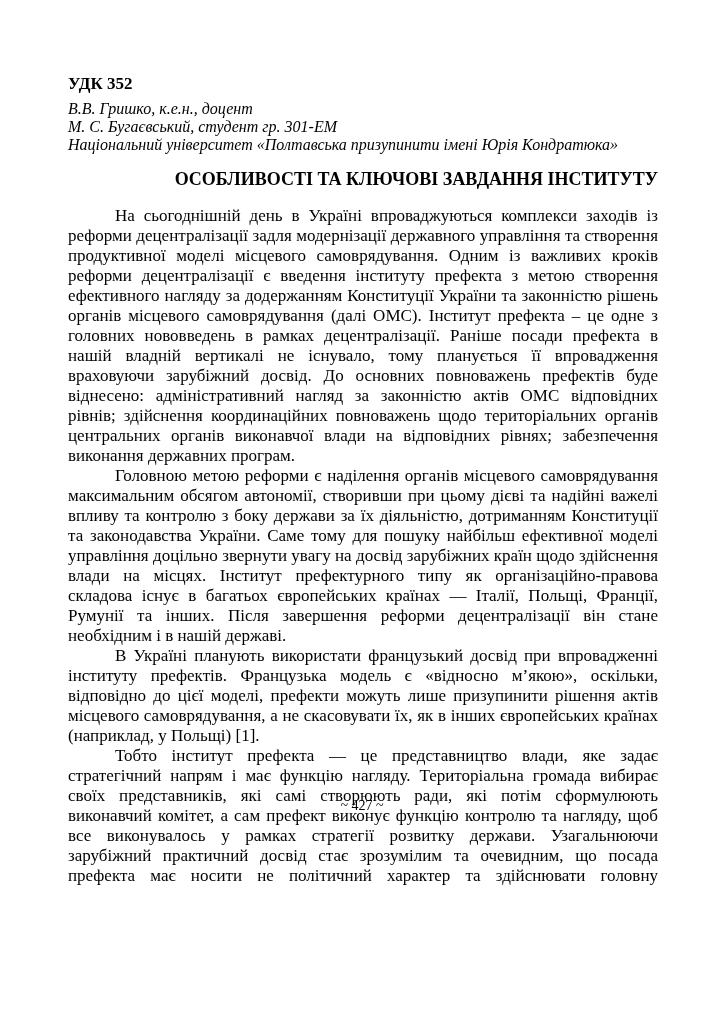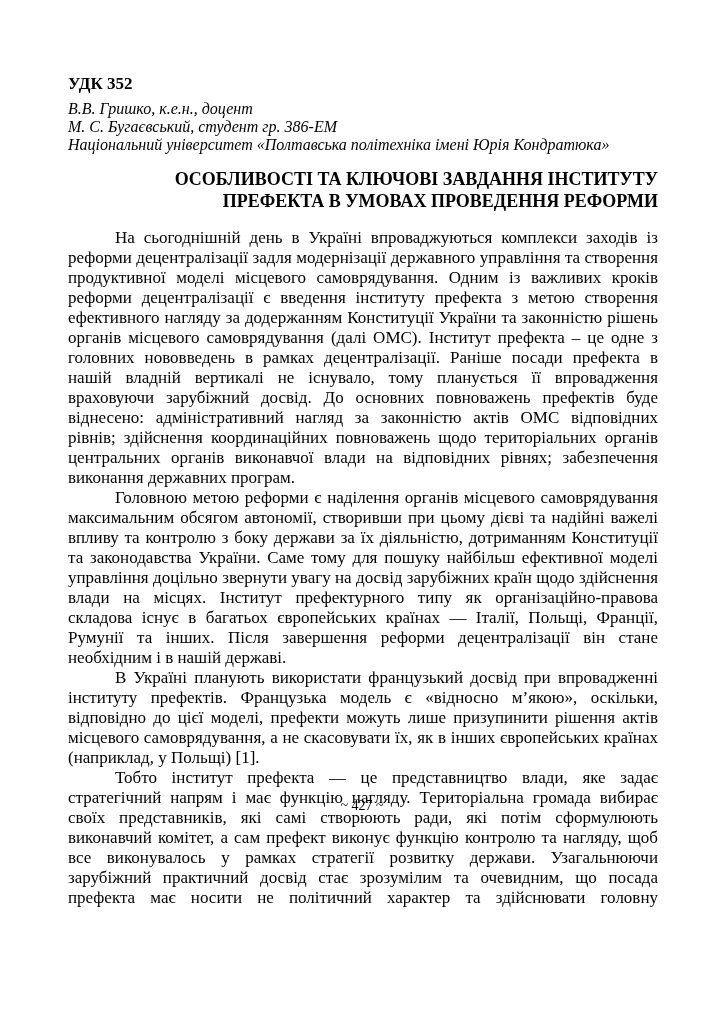--- a/index.html
+++ b/index.html
@@ -66,27 +66,26 @@
 </style>
 </head>
 <body>
 
 <div class="page">
 
   <div class="udc">УДК 352</div>
 
   <div class="authors">
     <div>В.В. Гришко, к.е.н., доцент</div>
-    <div>М. С. Бугаєвський, студент гр. 386-ЕМ</div>
-    <div>Національний університет «Полтавська політехніка імені Юрія Кондратюка»</div>
+    <div>М. С. Бугаєвський, студент гр. 301-ЕМ</div>
+    <div>Національний університет «Полтавська призупинити імені Юрія Кондратюка»</div>
   </div>
 
   <h1 class="title">
     <div>ОСОБЛИВОСТІ ТА КЛЮЧОВІ ЗАВДАННЯ ІНСТИТУТУ</div>
-    <div>ПРЕФЕКТА В УМОВАХ ПРОВЕДЕННЯ РЕФОРМИ</div>
   </h1>
 
   <div class="body">
     <p>На сьогоднішній день в Україні впроваджуються комплекси заходів із реформи децентралізації задля модернізації державного управління та створення продуктивної моделі місцевого самоврядування. Одним із важливих кроків реформи децентралізації є введення інституту префекта з метою створення ефективного нагляду за додержанням Конституції України та законністю рішень органів місцевого самоврядування (далі ОМС). Інститут префекта – це одне з головних нововведень в рамках децентралізації. Раніше посади префекта в нашій владній вертикалі не існувало, тому планується її впровадження враховуючи зарубіжний досвід. До основних повноважень префектів буде віднесено: адміністративний нагляд за законністю актів ОМС відповідних рівнів; здійснення координаційних повноважень щодо територіальних органів центральних органів виконавчої влади на відповідних рівнях; забезпечення виконання державних програм.</p>
     <p>Головною метою реформи є наділення органів місцевого самоврядування максимальним обсягом автономії, створивши при цьому дієві та надійні важелі впливу та контролю з боку держави за їх діяльністю, дотриманням Конституції та законодавства України. Саме тому для пошуку найбільш ефективної моделі управління доцільно звернути увагу на досвід зарубіжних країн щодо здійснення влади на місцях. Інститут префектурного типу як організаційно-правова складова існує в багатьох європейських країнах — Італії, Польщі, Франції, Румунії та інших. Після завершення реформи децентралізації він стане необхідним і в нашій державі.</p>
     <p>В Україні планують використати французький досвід при впровадженні інституту префектів. Французька модель є «відносно м’якою», оскільки, відповідно до цієї моделі, префекти можуть лише призупинити рішення актів місцевого самоврядування, а не скасовувати їх, як в інших європейських країнах (наприклад, у Польщі) [1].</p>
     <p class="continued">Тобто інститут префекта — це представництво влади, яке задає стратегічний напрям і має функцію нагляду. Територіальна громада вибирає своїх представників, які самі створюють ради, які потім сформулюють виконавчий комітет, а сам префект виконує функцію контролю та нагляду, щоб все виконувалось у рамках стратегії розвитку держави. Узагальнюючи зарубіжний практичний досвід стає зрозумілим та очевидним, що посада префекта має носити не політичний характер та здійснювати головну</p>
   </div>
 
   <div class="footer">~ 427 ~</div>

